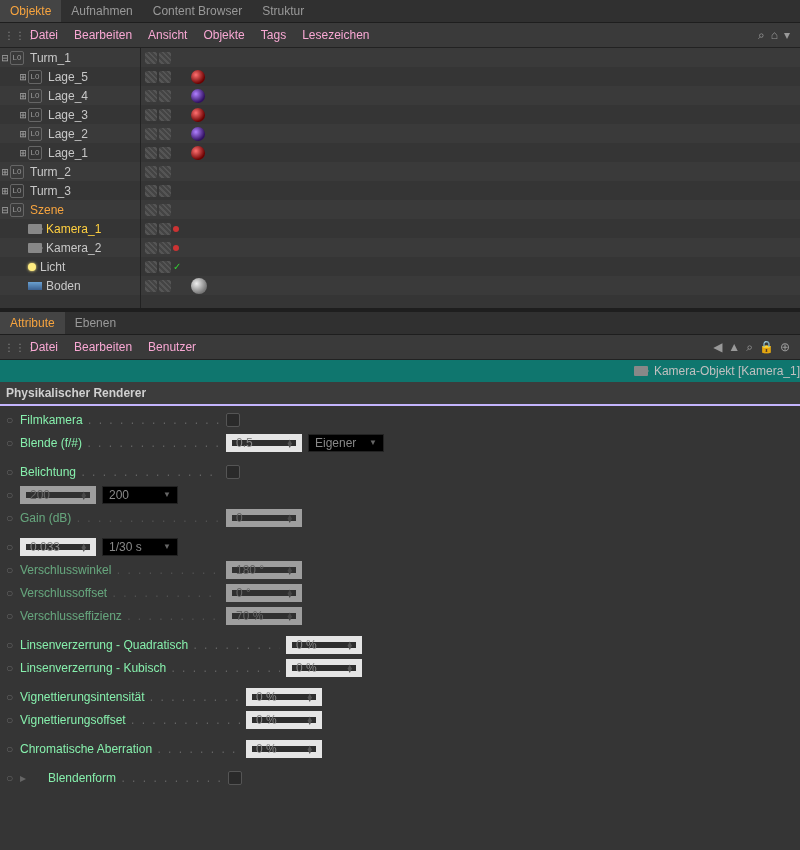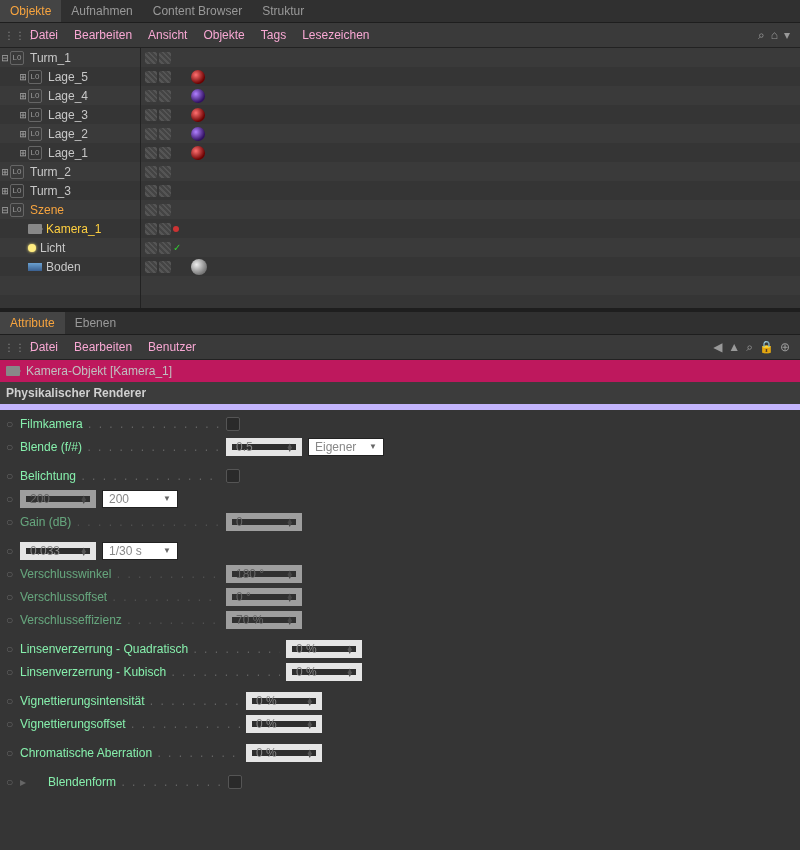--- a/index.html
+++ b/index.html
@@ -34,39 +34,39 @@
   .sphere.purple { background: radial-gradient(circle at 35% 35%, #b080ff, #301060 70%); }
   .sphere.grey { width: 16px; height: 16px; background: radial-gradient(circle at 35% 35%, #eee, #777 70%); }
   .divider-v { position: absolute; left: 140px; top: 0; bottom: 0; width: 1px; background: #222; }
   .cam-icon { width: 14px; height: 10px; background: #888; position: relative; border-radius: 1px; }
   .cam-icon::after { content:""; position:absolute; right:-4px; top:2px; border:3px solid transparent; border-left-color:#888; }
   .light-icon { width: 8px; height: 8px; background: #ffec80; border-radius: 50%; box-shadow: 0 0 3px #ffec80; }
   .floor-icon { width: 14px; height: 8px; background: linear-gradient(#6aa0d0,#3a6090); }
   
   
   .attr-panel { border-top: 4px solid #1e1e1e; }
-  .attr-header { display: flex; align-items: center; background: #be185d; padding: 4px 6px; gap: 6px; }
+  .attr-header { display: flex; align-items: center; background: #0f766e; padding: 4px 0; gap: 6px; justify-content: flex-end; }
   .attr-header .cam-icon { flex-shrink: 0; }
   
   .attr-tabs { display: flex; }
   .attr-tab { padding: 4px 14px; background: #4a4a4a; border: 1px solid #2a2a2a; color: #c0c0c0; cursor: pointer; }
   .attr-tab.active { background: #5a7da8; color: #fff; }
   
-  .section-title { background: #3c3c3c; padding: 4px 6px; font-weight: bold; color: #d0d0d0; border-bottom: 6px solid #c4b5fd; }
+  .section-title { background: #3c3c3c; padding: 4px 6px; font-weight: bold; color: #d0d0d0; border-bottom: 2px solid #c4b5fd; }
   
   .props { padding: 2px 6px 10px 6px; }
   .prop { display: flex; align-items: center; height: 23px; gap: 6px; }
   .prop .bullet { color: #666; width: 8px; }
   .prop .plabel { width: 200px; color: #86efac; position: relative; overflow: hidden; white-space: nowrap; }
   .plabel.sub { padding-left: 14px; }
   .plabel::after { content: " . . . . . . . . . . . . . . . . . . . . . . . . . . ."; color: #666; letter-spacing: 2px; }
   .checkbox { width: 14px; height: 14px; background: #2a2a2a; border: 1px solid #555; border-radius: 2px; }
   .numfield { display: flex; align-items: center; background: #2e2e2e; border: 6px solid #e5e5e5; height: 18px; min-width: 76px; padding: 0 4px; color: #888; position: relative; }
   .numfield .spin { margin-left: auto; color: #555; font-size: 9px; line-height: 4px; display: flex; flex-direction: column; }
-  .dropdown { display: flex; align-items: center; background: #ffffff; border: 1px solid #222; height: 18px; min-width: 76px; padding: 0 6px; color: #888; gap: 10px; }
+  .dropdown { display: flex; align-items: center; background: #000000; border: 1px solid #222; height: 18px; min-width: 76px; padding: 0 6px; color: #888; gap: 10px; }
   .dropdown .caret { margin-left: auto; font-size: 8px; color: #666; }
   .gap { height: 6px; }
   .dim .plabel, .dim .numfield { opacity: .6; }
 </style>
 </head>
 <body>
 
 <div class="panel">
   <div class="tabbar" id="top-tabs">
       <span class="tab active">Objekte</span>
@@ -190,20 +190,31 @@
         <span class="obj-label yellow">Kamera_1</span>
         <span class="icons">
           <span class="hatch"></span>
           <span class="hatch"></span>
           <span class="dot red"></span>
         </span>
       </div>
       <div class="row">
         <span class="indent"></span>
         <span class="expand"></span>
+        <span class="cam-icon"></span>
+        <span class="obj-label">Kamera_2</span>
+        <span class="icons">
+          <span class="hatch"></span>
+          <span class="hatch"></span>
+          <span class="dot red"></span>
+        </span>
+      </div>
+      <div class="row">
+        <span class="indent"></span>
+        <span class="expand"></span>
         <span class="light-icon"></span>
         <span class="obj-label">Licht</span>
         <span class="icons">
           <span class="hatch"></span>
           <span class="hatch"></span>
           <span class="check">✓</span>
         </span>
       </div>
       <div class="row">
         <span class="indent"></span>

